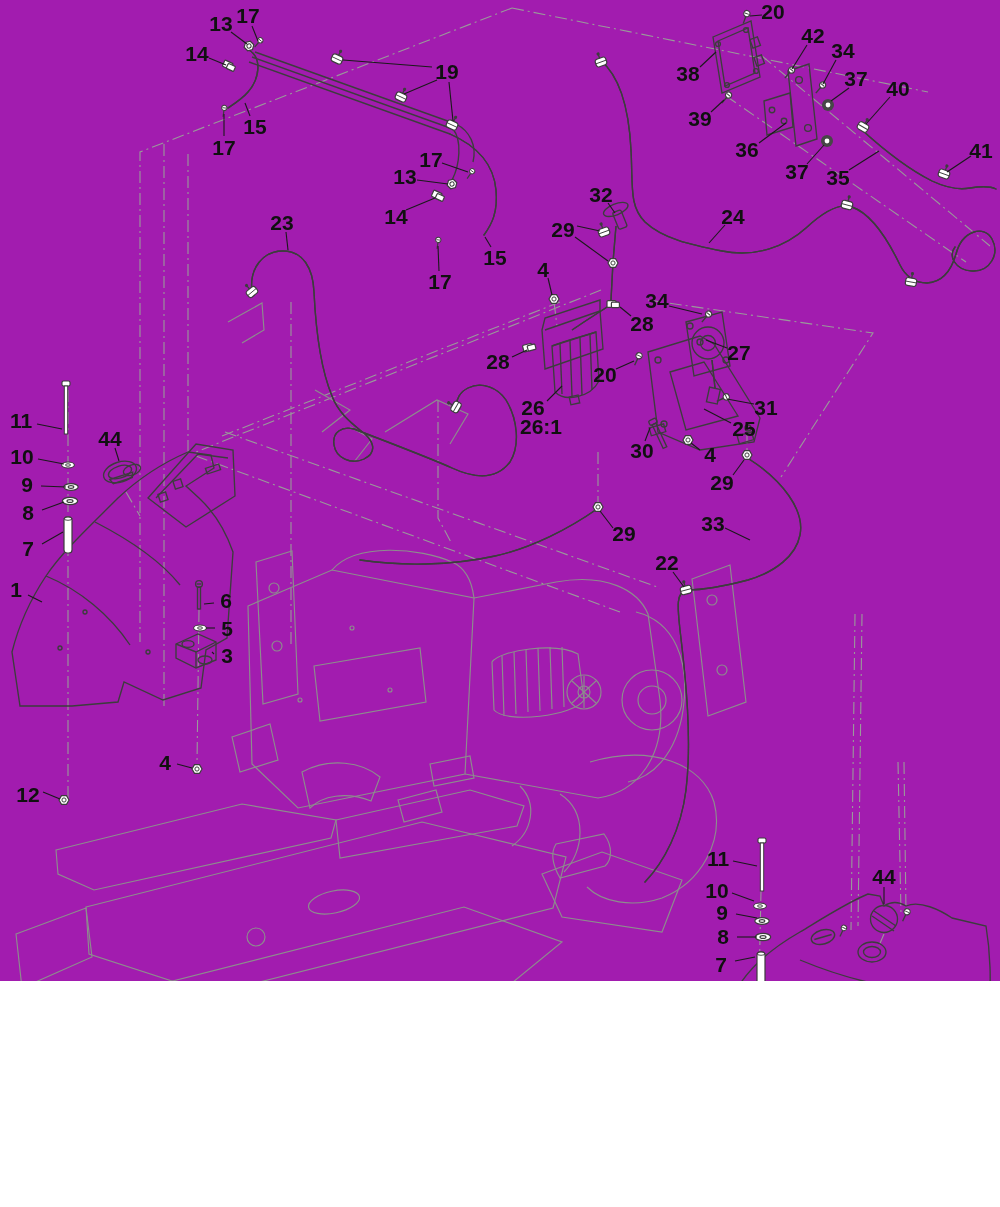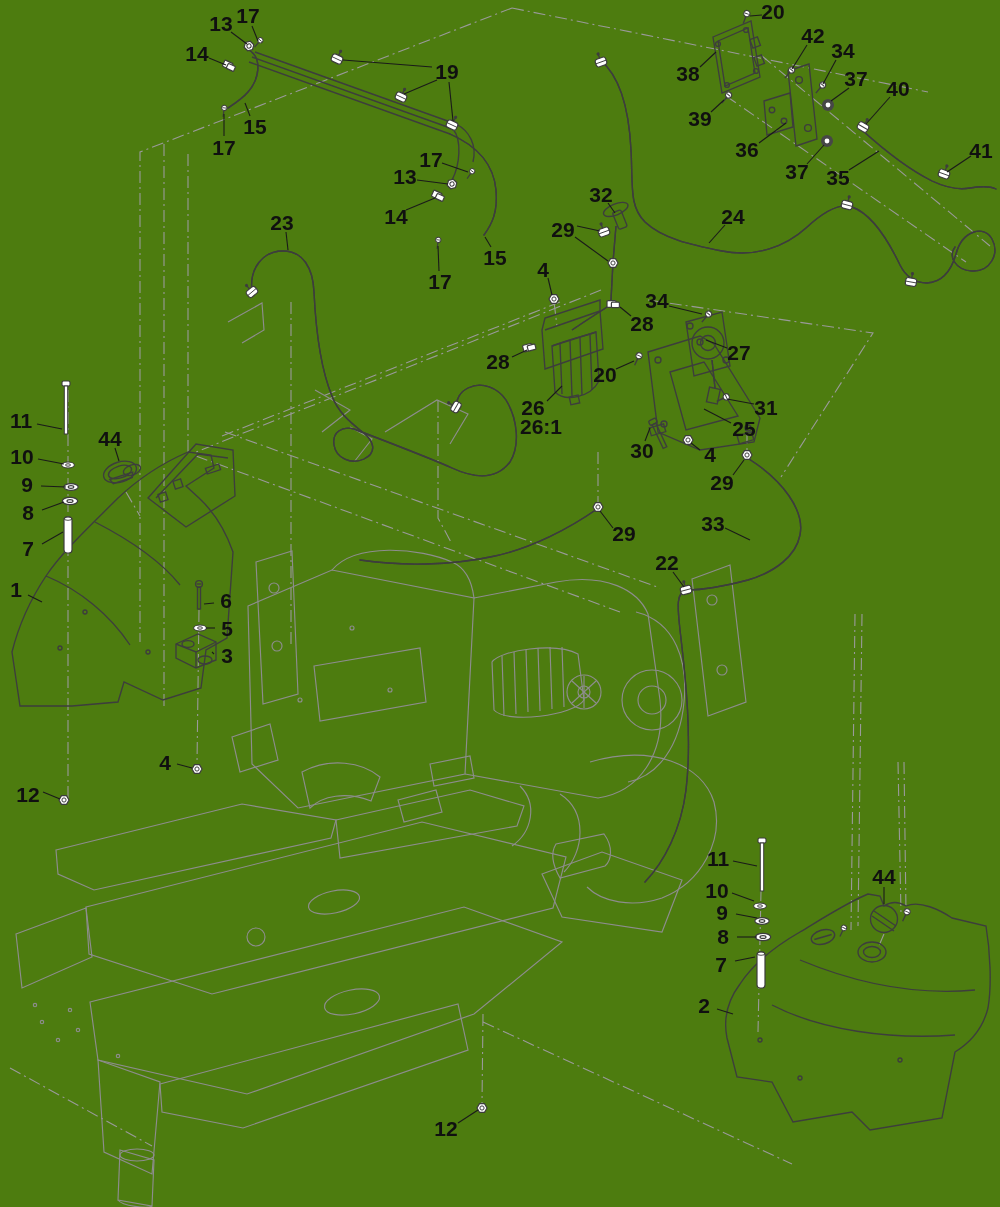--- a/index.html
+++ b/index.html
@@ -1,16 +1,16 @@
 <!DOCTYPE html>
 <html><head>
 <meta charset="utf-8">
 <style>
   html,body{margin:0;padding:0;background:#ffffff;}
-  .stage{position:relative;width:1000px;height:1207px;background:#4d7c0f;overflow:hidden;
+  .stage{position:relative;width:1000px;height:981px;background:#a21caf;overflow:hidden;
          font-family:"Liberation Sans",sans-serif;text-decoration:underline;}
   svg{display:block}
   .dash polyline, .dash path{fill:none;stroke:#9a9a9a;stroke-width:1.1;stroke-dasharray:12 4 2 4;}
   .ref path, .ref polyline, .ref circle, .ref ellipse, .ref line{fill:none;stroke:#8d8d8d;stroke-width:1.15;}
   .part path, .part polyline, .part line, .part circle, .part ellipse, .part rect{fill:none;stroke:#3d3d3d;stroke-width:1.35;}
   .wfill{fill:#ffffff;}
   .hose{fill:none;stroke:#3d3d3d;stroke-width:4.6;stroke-linecap:round;}
   .hoseIn{fill:none;stroke:#ffffff;stroke-width:2.3;stroke-linecap:round;}
   .pipe{fill:none;stroke:#3d3d3d;stroke-width:2.6;}
   .pipeIn{fill:none;stroke:#ffffff;stroke-width:1.1;}

